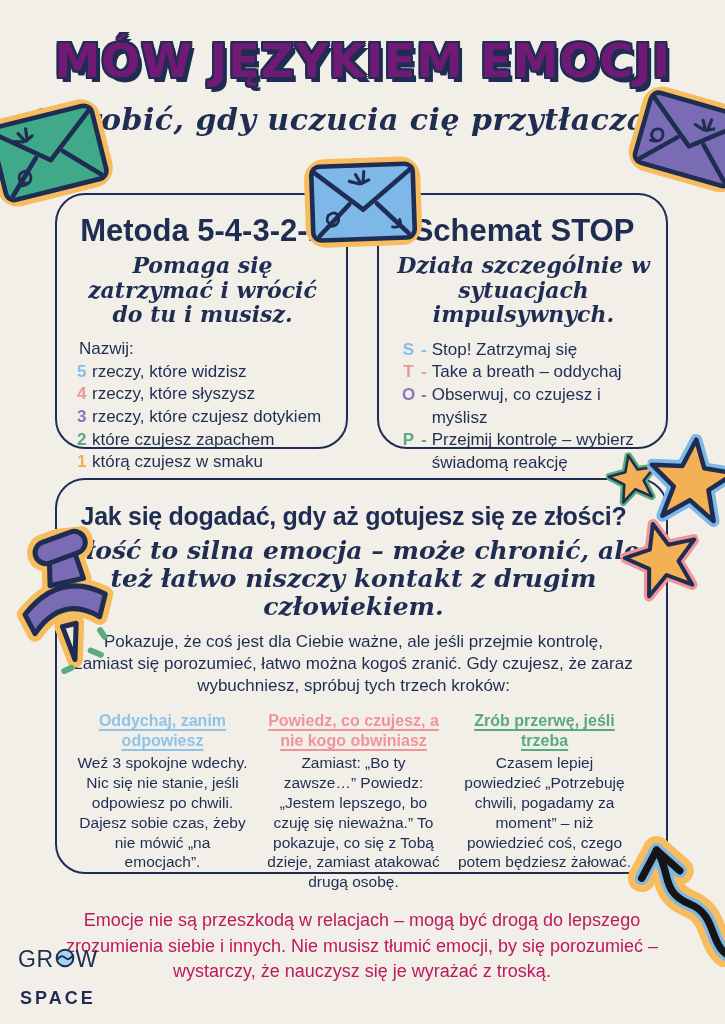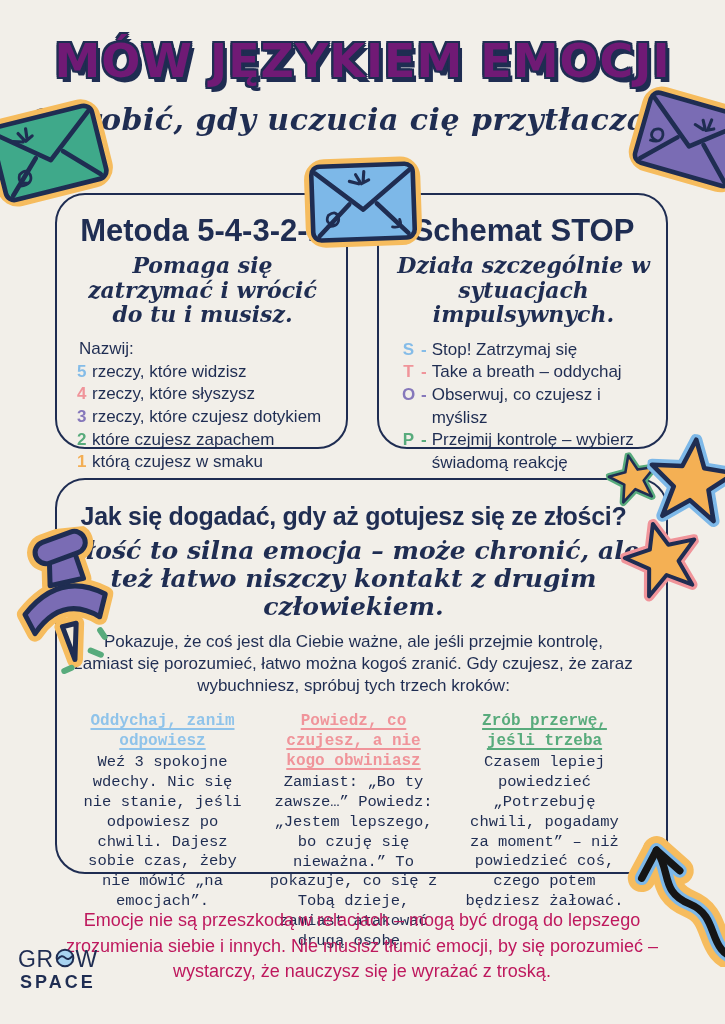--- a/index.html
+++ b/index.html
@@ -39,36 +39,36 @@
   .m-text{flex:1;}
   .s-letter{width:15px;text-align:center;font-weight:bold;flex:0 0 auto;}
   .s-sep{font-weight:bold;margin:0 5px;flex:0 0 auto;}
   .s-text{flex:1;}
   .stop-list{padding-left:6px;}
   
   .card-anger{left:55px;top:478px;width:613px;height:396px;padding:22px 20px 0 4px;}
   .anger-title{font-size:25px;font-weight:bold;text-align:center;letter-spacing:-0.3px;margin:0 0 6px 0;}
   .anger-lead{font-size:25px;line-height:1.12;text-align:center;margin:0 0 10px 0;}
   .anger-body{font-size:17px;line-height:1.3;text-align:center;width:562px;margin:0 auto 14px auto;}
-  .steps{display:flex;gap:16px;padding:0 14px;font-family:Liberation Mono, monospace;}
+  .steps{display:flex;gap:16px;padding:0 14px;}
   .step{flex:1;text-align:center;}
   .step-heading{
     font-size:16px;font-weight:bold;line-height:1.25;margin-bottom:2px;
     text-decoration:underline;text-decoration-thickness:1.5px;text-underline-offset:3px;
   }
   .step-text{font-size:15.5px;line-height:1.28;}
   
   .footer-note{
     position:absolute;top:890px;left:62px;width:600px;text-align:center;
     color:#be185d;font-size:18px;line-height:1.42;
   }
   .logo{position:absolute;left:18px;top:948px;line-height:1;}
   .logo-top{font-weight:normal;font-size:23px;letter-spacing:.5px;display:flex;align-items:flex-start;}
   .logo-globe{width:20px;height:20px;margin:0 1px;display:block;}
-  .logo-bottom{font-weight:bold;font-size:18px;letter-spacing:3px;margin:2px 0 0 2px;}
+  .logo-bottom{font-weight:bold;font-size:18px;letter-spacing:3px;margin:18px 0 0 2px;}
   
   .env{position:absolute;z-index:6;}
   .env-green{left:-12px;top:106px;width:122px;transform:rotate(-14deg);}
   .env-blue{left:303px;top:156px;width:120px;transform:rotate(-2deg);}
   .env-purple{left:632px;top:94px;width:118px;transform:rotate(16deg);}
   .star{position:absolute;z-index:6;}
   .star-small{left:607px;top:452px;width:52px;transform:rotate(-12deg);}
   .star-large{left:646px;top:434px;width:92px;transform:rotate(6deg);}
   .star-bottom{left:622px;top:518px;width:80px;transform:rotate(-15deg);}
   .pin{position:absolute;left:8px;top:528px;width:120px;z-index:6;transform:rotate(-6deg);}

